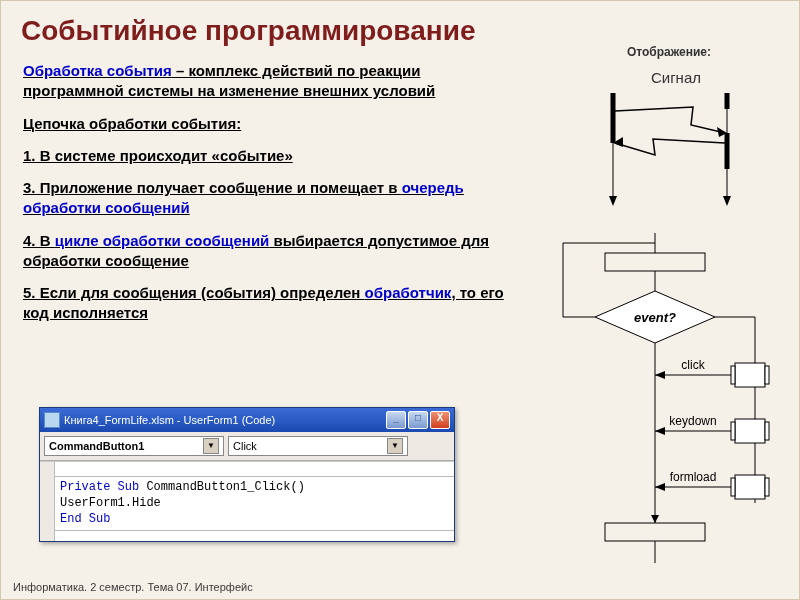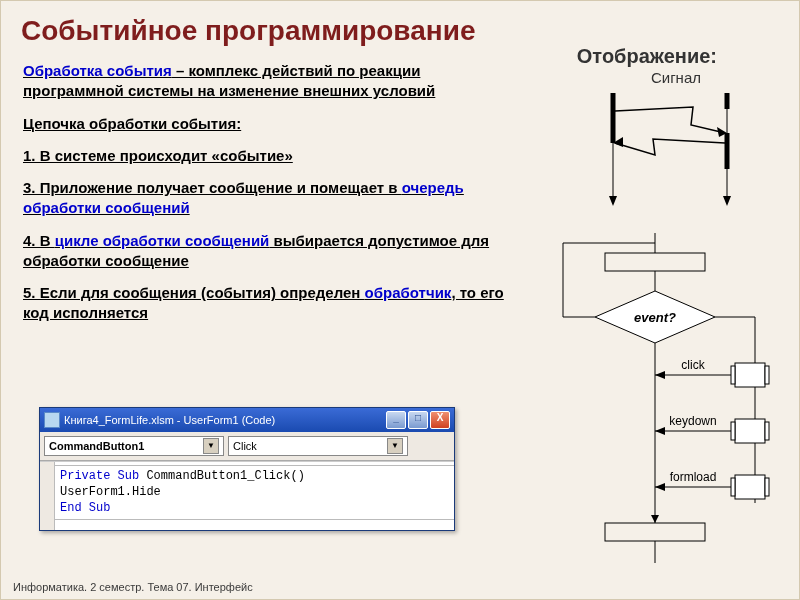--- a/index.html
+++ b/index.html
@@ -16,22 +16,22 @@
   }
   .title {
     font-size: 28px;
     font-weight: bold;
     color: #7f1d1d;
     padding: 14px 0 0 20px;
   }
   .disp-label {
     position: absolute;
     top: 44px;
-    right: 82px;
-    font-size: 20px;
+    right: 88px;
+    font-size: 12px;
     font-weight: bold;
     color: #333;
   }
   .signal-label {
     position: absolute;
     top: 68px;
     right: 98px;
     font-size: 15px;
     color: #333;
   }
@@ -123,21 +123,21 @@
   .dropdown .arrow {
     width: 14px; height: 14px;
     background: #d8d0c0;
     border: 1px solid #888;
     font-size: 8px;
     text-align: center;
     line-height: 14px;
   }
   .code-area {
     background: #fff;
-    padding: 1px 6px 8px 20px;
+    padding: 12px 6px 8px 20px;
     border-top: 1px solid #ccc;
     position: relative;
     font-family: 'Courier New', monospace;
     font-size: 12px;
     line-height: 1.35;
   }
   .code-gutter {
     position: absolute;
     left: 0; top: 0; bottom: 0;
     width: 14px;

